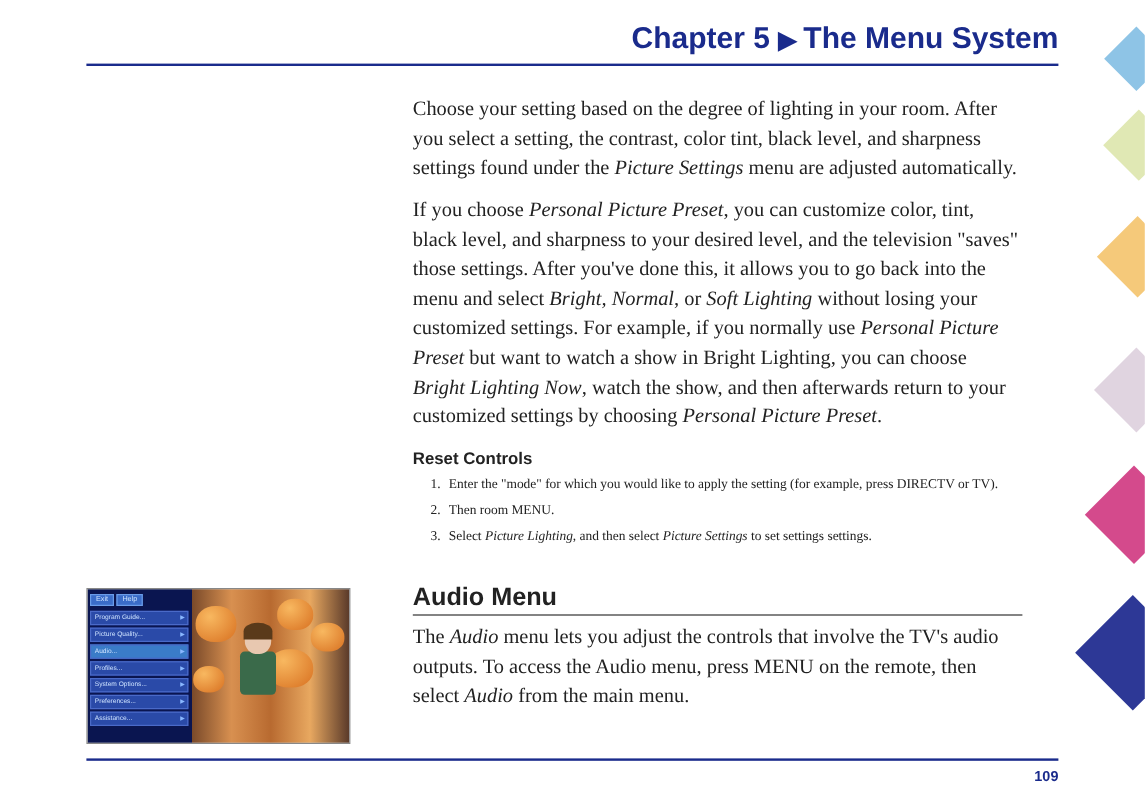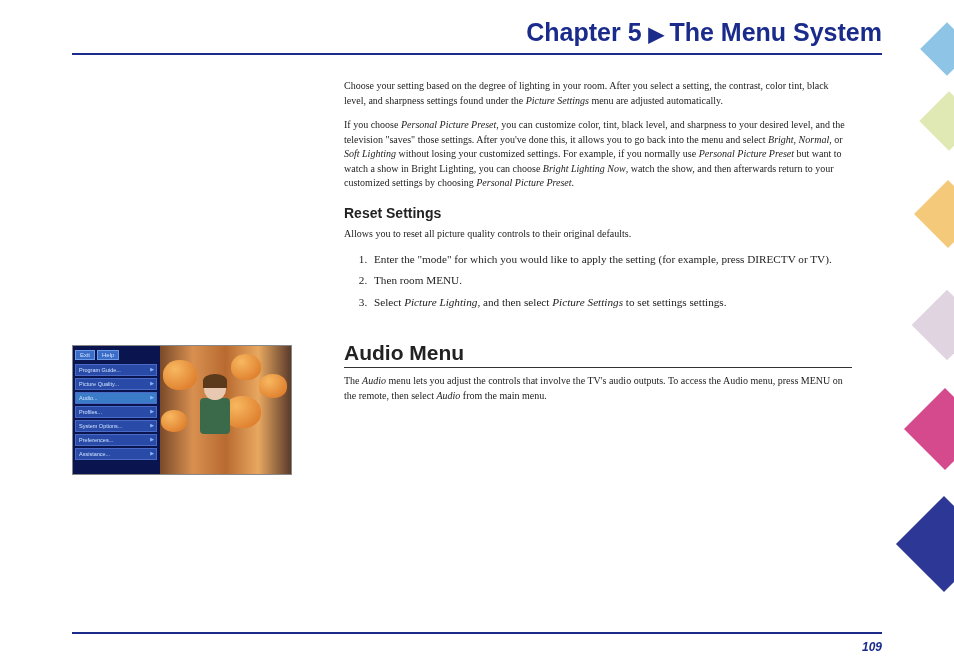--- a/index.html
+++ b/index.html
@@ -40,21 +40,21 @@
     margin-bottom: 6px;
   }
   .tri { font-size: 20px; }
   .hr-top { height: 2px; background: #1a2b8c; margin-bottom: 24px; }
 
   .content-row { display: flex; }
   .left-col { width: 260px; flex-shrink: 0; }
   .right-col { flex: 1; padding-left: 12px; padding-right: 30px; }
 
   .body-text {
-    font-size: 10px;
+    font-size: 17px;
     line-height: 1.45;
     color: #222;
     margin-bottom: 10px;
   }
   .italic { font-style: italic; }
 
   .subhead {
     font-family: 'Trebuchet MS', Arial, sans-serif;
     font-weight: bold;
     font-size: 14px;
@@ -183,21 +183,20 @@
     bottom: 34px;
     height: 2px;
     background: #1a2b8c;
   }
   .page-num {
     position: absolute;
     right: 72px;
     bottom: 14px;
     font-family: 'Trebuchet MS', Arial;
     font-weight: bold;
-    font-style: italic;
     color: #1a2b8c;
     font-size: 12px;
   }
 </style>
 </head>
 <body>
 
 <div class="decorative-right">
   <div class="diamond d1"></div>
   <div class="diamond d2"></div>
@@ -218,22 +217,21 @@
   <div class="content-row">
     <div class="left-col"></div>
     <div class="right-col">
       <p class="body-text">
         <span>Choose your setting based on the degree of lighting in your room. After you select a setting, the contrast, color tint, black level, and sharpness settings found under the </span><span class="italic">Picture Settings</span><span> menu are adjusted automatically.</span>
       </p>
       <p class="body-text">
         <span>If you choose </span><span class="italic">Personal Picture Preset</span><span>, you can customize color, tint, black level, and sharpness to your desired level, and the television "saves" those settings. After you've done this, it allows you to go back into the menu and select </span><span class="italic">Bright, Normal</span><span>, or </span><span class="italic">Soft Lighting</span><span> without losing your customized settings. For example, if you normally use </span><span class="italic">Personal Picture Preset</span><span> but want to watch a show in Bright Lighting, you can choose </span><span class="italic">Bright Lighting Now</span><span>, watch the show, and then afterwards return to your customized settings by choosing </span><span class="italic">Personal Picture Preset</span><span>.</span>
       </p>
 
-      <div class="subhead">Reset Settings</div>
-      <p class="body-text">Allows you to reset all picture quality controls to their original defaults.</p>
+      <div class="subhead">Reset Controls</div>
       <ol class="steps">
         <li>Enter the "mode" for which you would like to apply the setting (for example, press DIRECTV or TV).</li>
         <li>Then room MENU.</li>
         <li>
           <span>Select </span><span class="italic">Picture Lighting</span><span>, and then select </span><span class="italic">Picture Settings</span><span> to set settings settings.</span>
         </li>
       </ol>
     </div>
   </div>
 

